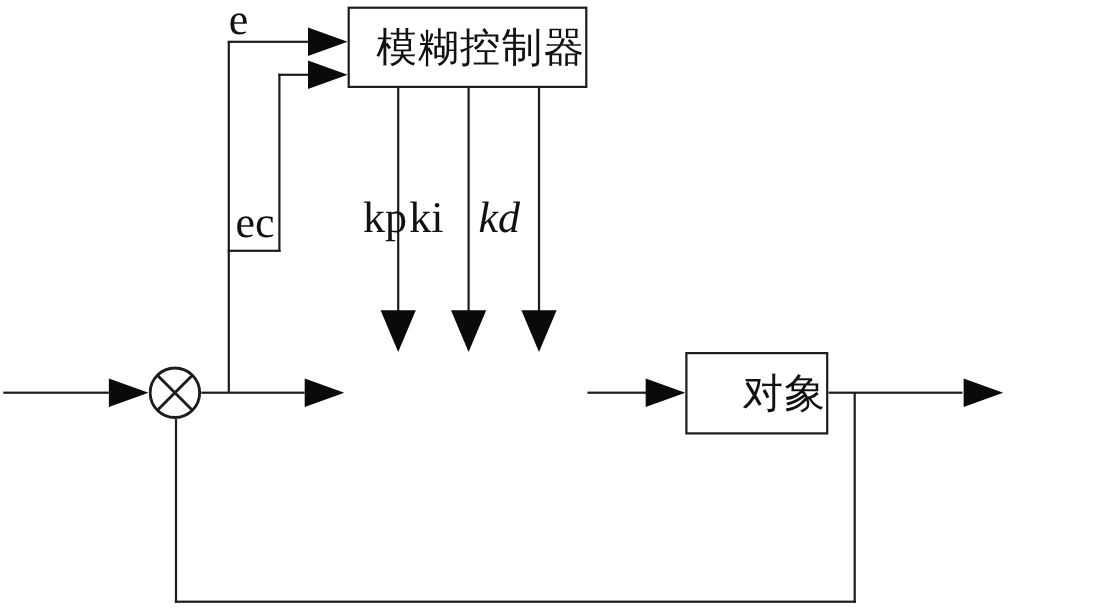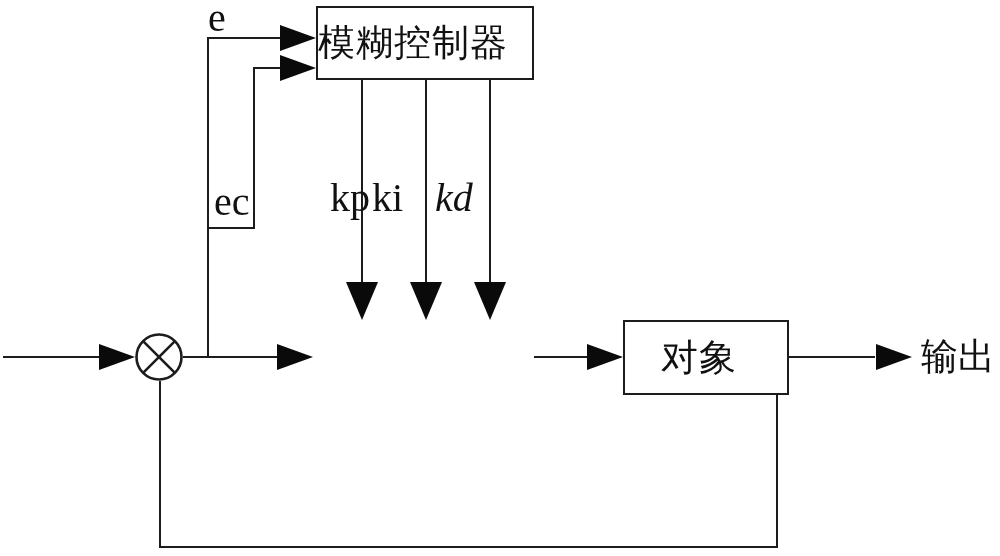--- a/index.html
+++ b/index.html
@@ -34,21 +34,21 @@
     border-left: 16px solid transparent;
     border-right: 16px solid transparent;
     border-top: 38px solid #0a0a0a;
   }
   .box {
     position: absolute;
     border: 2px solid #1c1c1c;
     background: #ffffff;
     display: flex;
     align-items: center;
-    justify-content: flex-start;
+    justify-content: flex-end;
     font-size: 37px;
     color: #111111;
     white-space: nowrap;
     letter-spacing: 1px;
   }
   .sig {
     position: absolute;
     font-size: 40px;
     color: #111111;
     line-height: 1;
@@ -106,24 +106,23 @@
       <line x1="8.1" y1="8.1" x2="39.9" y2="39.9" stroke="#1c1c1c" stroke-width="2.6"></line>
       <line x1="39.9" y1="8.1" x2="8.1" y2="39.9" stroke="#1c1c1c" stroke-width="2.6"></line>
     </svg>
   </div>
 
   <div class="box" style="left:316px; top:6px;  width:214px; height:70px;">
     <span>模糊控制器</span>
   </div>
 
 
-  <div class="box" style="left:623px; top:320px; width:126px; height:71px;padding-left:36px;">
+  <div class="box" style="left:623px; top:320px; width:126px; height:71px;">
     <span>对象</span>
   </div>
 
   <div class="sig" style="left:208px; top:-2px;">e</div>
   <div class="sig" style="left:214px; top:182px;font-family:Liberation Serif, serif;">ec</div>
   <div class="sig" style="left:314px; top:178px;margin-left:16px;">kp</div>
   <div class="sig" style="left:372px; top:178px;">ki</div>
   <div class="sig" style="left:435px; top:178px;font-style:italic;">kd</div>
-  <div class="cn-label" style="left:921px; top:337px;">输出</div>
 
 </div>
 
 </body></html>

